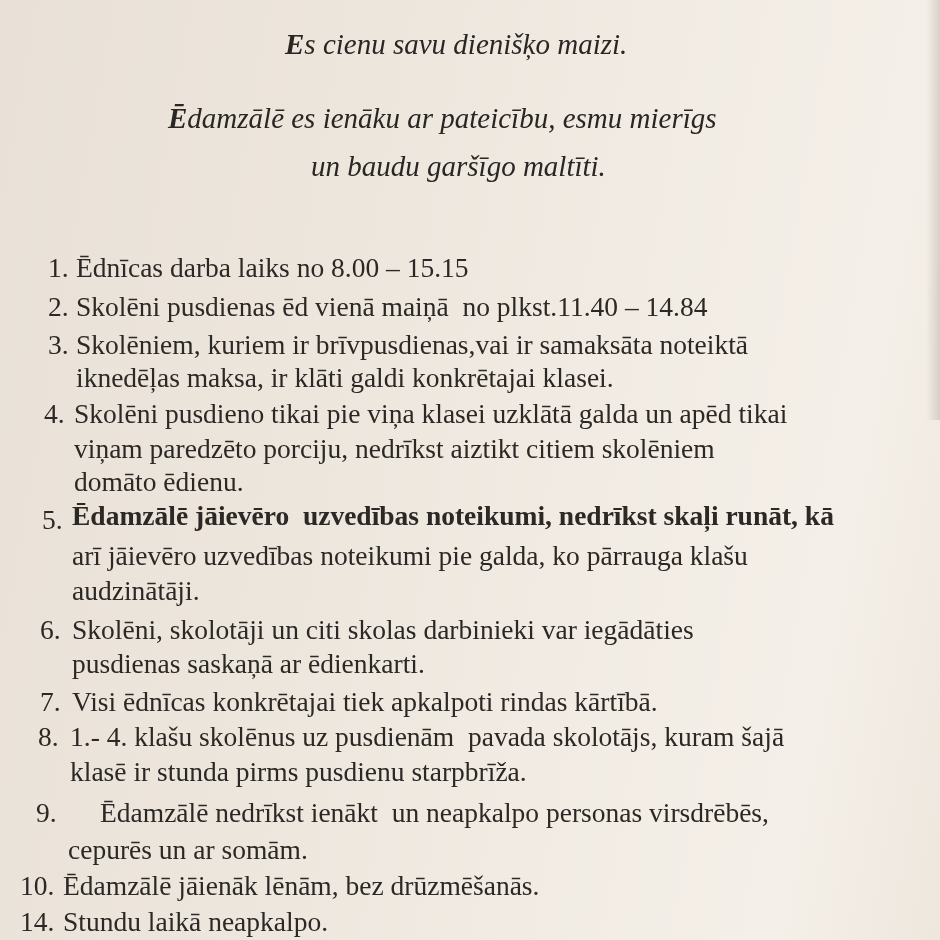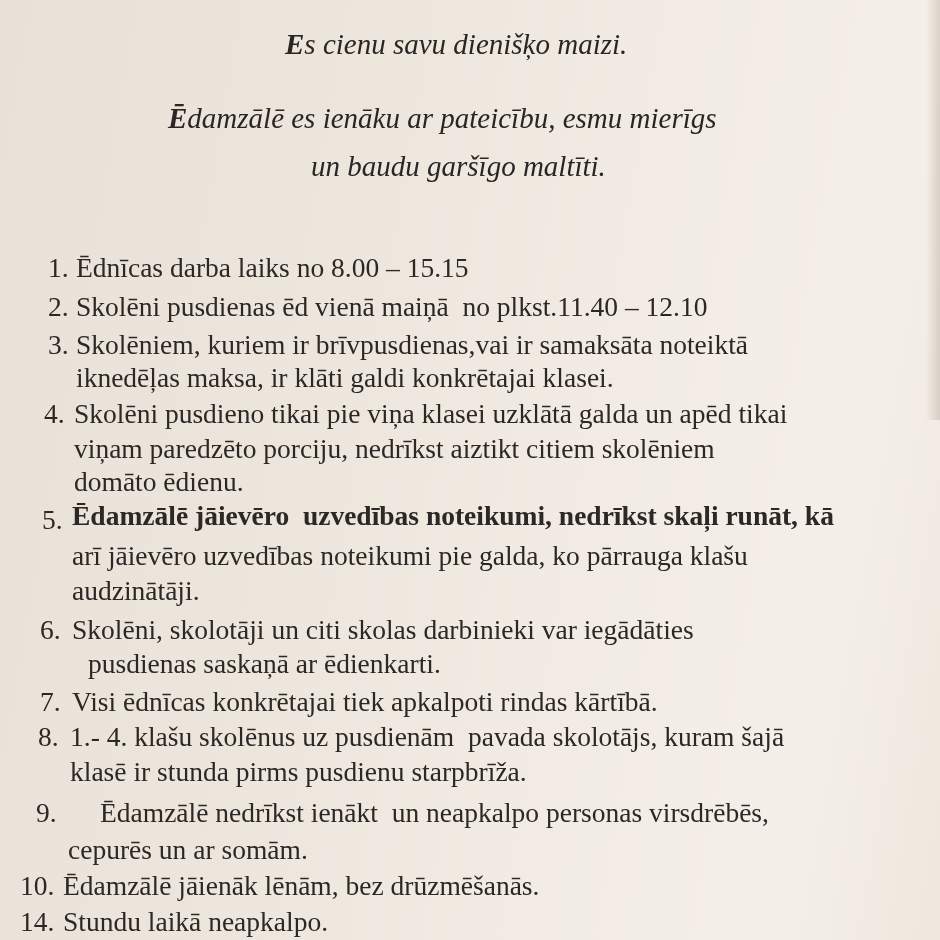--- a/index.html
+++ b/index.html
@@ -37,21 +37,21 @@
 
   <div>
 
     <div>
       <div class="line item" style="left:48px; top:254px;">1.</div>
       <div class="line item" style="left:76px; top:254px;">Ēdnīcas darba laiks no 8.00 – 15.15</div>
     </div>
 
     <div>
       <div class="line item" style="left:48px; top:293px;">2.</div>
-      <div class="line item" style="left:76px; top:293px;">Skolēni pusdienas ēd vienā maiņā  no plkst.11.40 – 12.10</div>
+      <div class="line item" style="left:76px; top:293px;">Skolēni pusdienas ēd vienā maiņā  no plkst.11.40 – 14.84</div>
     </div>
 
     <div>
       <div class="line item" style="left:48px; top:331px;">3.</div>
       <div class="line item" style="left:76px; top:331px;">Skolēniem, kuriem ir brīvpusdienas,vai ir samaksāta noteiktā</div>
       <div class="line item" style="left:76px; top:364px;">iknedēļas maksa, ir klāti galdi konkrētajai klasei.</div>
     </div>
 
     <div>
       <div class="line item" style="left:44px; top:400px;">4.</div>
@@ -63,21 +63,21 @@
     <div>
       <div class="line item" style="left:42px; top:506px;">5.</div>
       <div class="line item" style="left:72px; top:502px;font-weight:bold;">Ēdamzālē jāievēro  uzvedības noteikumi, nedrīkst skaļi runāt, kā</div>
       <div class="line item" style="left:72px; top:542px;">arī jāievēro uzvedības noteikumi pie galda, ko pārrauga klašu</div>
       <div class="line item" style="left:72px; top:577px;">audzinātāji.</div>
     </div>
 
     <div>
       <div class="line item" style="left:40px; top:616px;">6.</div>
       <div class="line item" style="left:72px; top:616px;">Skolēni, skolotāji un citi skolas darbinieki var iegādāties</div>
-      <div class="line item" style="left:72px; top:650px;margin-left:16px;">pusdienas saskaņā ar ēdienkarti.</div>
+      <div class="line item" style="left:72px; top:650px;">pusdienas saskaņā ar ēdienkarti.</div>
     </div>
 
     <div>
       <div class="line item" style="left:40px; top:688px;">7.</div>
       <div class="line item" style="left:72px; top:688px;">Visi ēdnīcas konkrētajai tiek apkalpoti rindas kārtībā.</div>
     </div>
 
     <div>
       <div class="line item" style="left:38px; top:723px;">8.</div>
       <div class="line item" style="left:70px; top:723px;">1.- 4. klašu skolēnus uz pusdienām  pavada skolotājs, kuram šajā</div>

